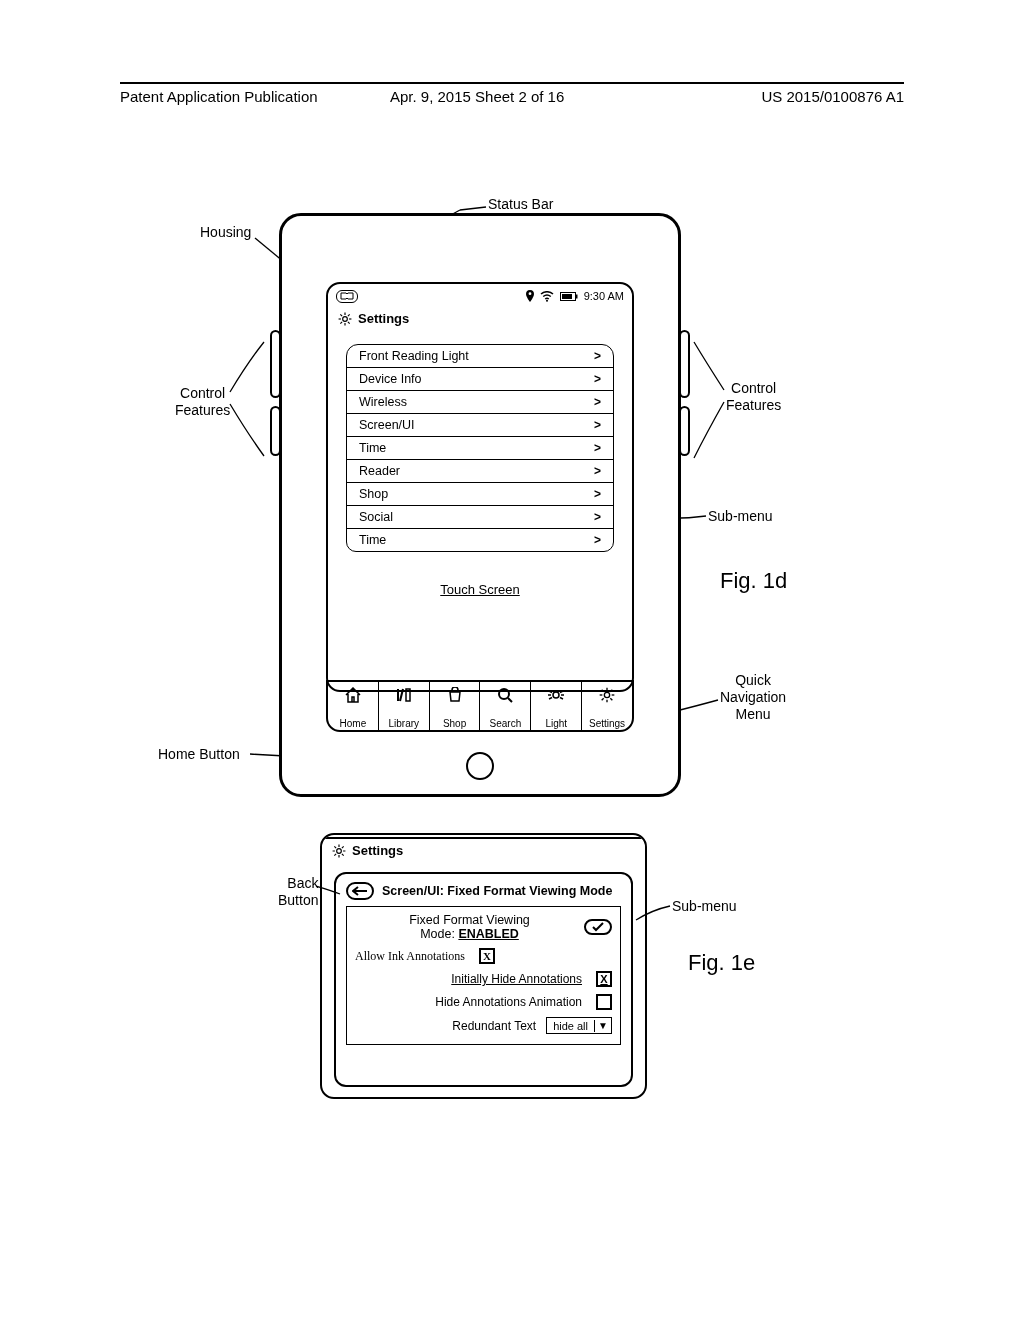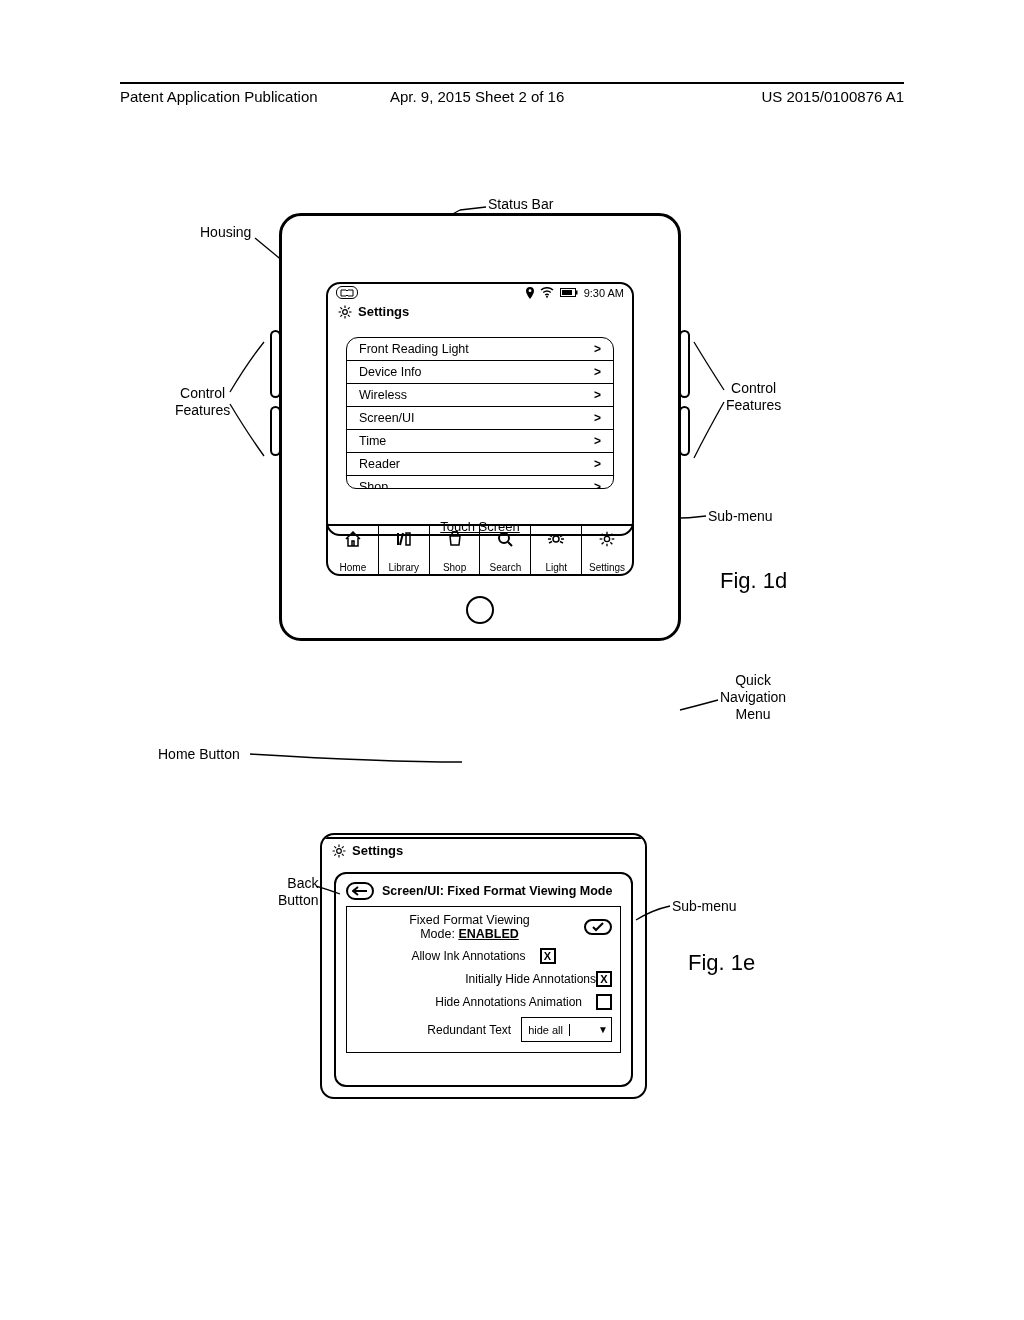--- a/index.html
+++ b/index.html
@@ -24,21 +24,21 @@
     font-size: 15px;
   }
   .page-header .left { font-weight: normal; }
   .page-header .center { position: absolute; left: 270px; }
   .page-header .right { }
 
   
   .device1d {
     position: absolute;
     left: 279px; top: 213px;
-    width: 402px; height: 428px;
+    width: 402px; height: 584px;
     border: 3px solid #000;
     border-radius: 22px;
     background: #fff;
   }
   .controlbtn {
     position: absolute;
     width: 11px;
     border: 2px solid #000;
     border-radius: 6px;
     background:#fff;
@@ -181,22 +181,21 @@
   }
   .chkbox {
     width:16px; height:16px; border:2px solid #000;
     display:inline-flex; align-items:center; justify-content:center;
     font-size:11px; font-weight:bold;
   }
   .dropdown {
     display:inline-flex; align-items:center;
     border:1.5px solid #000;
     font-size:11px;
-    height:25px;
-    gap:25px;
+    height:17px;
   }
   .dropdown .dd-val { padding:0 6px; border-right:1.5px solid #000; }
   .dropdown .dd-caret { width:16px; text-align:center; font-size:10px; }
 
   svg { display:block; }
 </style>
 </head>
 <body>
 
 <div class="page-header">
@@ -457,25 +456,25 @@
           <span class="lbl1">Fixed Format Viewing</span>
           <span>Mode: </span><span class="lbl2">ENABLED</span>
         </div>
         <span class="toggle">
           <svg width="12" height="10" viewBox="0 0 12 10">
               <path d="M1 5 L4 8 L11 1" fill="none" stroke="#000" stroke-width="2"></path>
             </svg>
         </span>
       </div>
 
-      <div class="row" style="justify-content:center; gap:14px;">
+      <div class="row" style="justify-content:flex-start; gap:14px;font-family:Liberation Serif, serif;">
         <span>Allow Ink Annotations</span>
         <span class="chkbox">X</span>
       </div>
-      <div class="row" style="justify-content:flex-end; ">
+      <div class="row" style="justify-content:flex-end; gap:14px;text-decoration:underline;">
         <span>Initially Hide Annotations</span>
         <span class="chkbox">X</span>
       </div>
       <div class="row" style="justify-content:flex-end; gap:14px;">
         <span>Hide Annotations Animation</span>
         <span class="chkbox">&nbsp;</span>
       </div>
       <div class="row" style="justify-content:flex-end; gap:10px;">
         <span>Redundant Text</span>
         <span class="dropdown">

